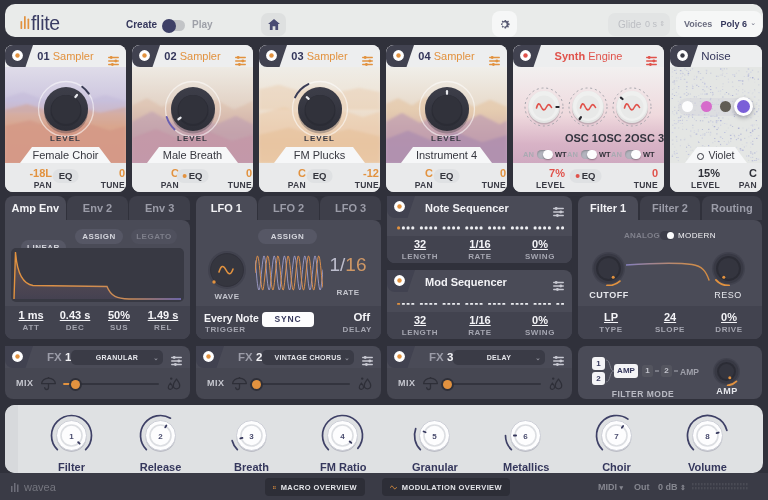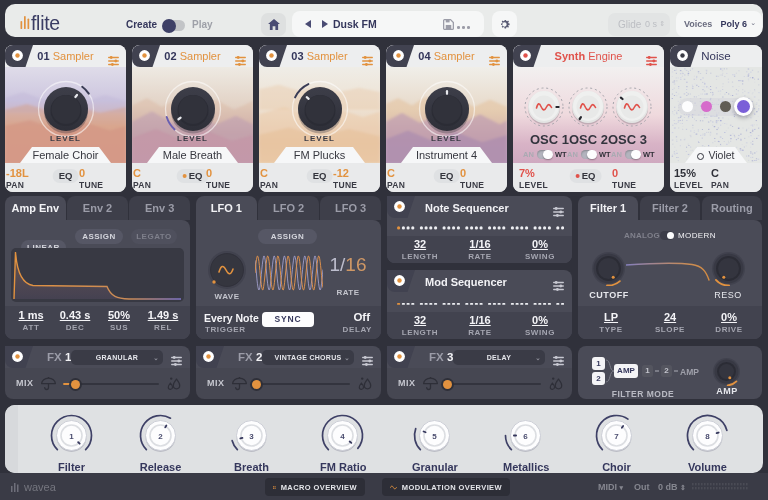--- a/index.html
+++ b/index.html
@@ -19,21 +19,21 @@
 .cnum { color:#33355A; font-weight:bold; }
 .cico { position:absolute; right:7px; top:6px; }
 .btab { position:absolute; left:0; top:0; }
 .art { position:absolute; left:0; top:22px; }
 .sknob { position:absolute; left:50%; top:34px; margin-left:-30px; }
 .clevel { position:absolute; top:89px; width:100%; text-align:center; font-size:8px; font-weight:bold; color:#3A3B45; letter-spacing:1px;}
 .banner { position:absolute; top:102px; left:0; right:0; height:16px; display:flex; align-items:center; justify-content:center; }
 .banner::before { content:""; position:absolute; inset:0; background:#F6F7F8; clip-path:polygon(27px 0, calc(100% - 27px) 0, calc(100% - 15px) 100%, 15px 100%); }
 .banner span { position:relative; font-size:11px; color:#36373F; }
 .cfoot { position:absolute; bottom:0; left:0; right:0; height:29px; background:#E9EAEB; }
-.cf3 { position:absolute; text-align:left; width:46px; top:4px; }
+.cf3 { position:absolute; text-align:right; width:46px; top:4px; }
 .cf3.r { right:1px; } .cf3.l { left:1px; }
 .cfv { font-size:11px; font-weight:bold; }
 .cfl { font-size:8.5px; font-weight:bold; color:#3A3B45; margin-top:1px; letter-spacing:0.3px;}
 .eqpill { position:absolute; left:50%; top:6px; transform:translateX(-50%); background:#DFE1E3; border-radius:7px; font-size:9.5px; font-weight:bold; color:#33343C; padding:1px 6.5px 2px;}
 .eqdot { display:inline-block; width:4px; height:4px; border-radius:50%; background:#E2923F; margin-right:2px; vertical-align:1px;}
 .panel { position:absolute; }
 .tab { position:absolute; top:0; height:24px; background:#3E3F4A; border-radius:8px 8px 0 0; font-size:11px; font-weight:bold; color:#9B9CA8; text-align:center; line-height:24px; }
 .tab.on { background:#4A4B57; color:#F2F2F5; z-index:2;}
 .tabbody { position:absolute; top:24px; left:0; right:0; bottom:0; background:#4A4B57; border-radius:0 8px 8px 8px; z-index:0; }
 .pill { position:absolute; background:#565765; border-radius:8px; height:15px; line-height:15px; font-size:8px; font-weight:bold; color:#D4D5DC; text-align:center; letter-spacing:0.5px;}
@@ -66,39 +66,20 @@
       <rect x="4" y="0" width="1.7" height="13" rx="0.85" fill="#E2923F"></rect>
       <rect x="7.5" y="2.5" width="1.7" height="10.5" rx="0.85" fill="#E2923F"></rect>
     </svg>
 <div class="logo">flite</div>
 <div class="create">Create</div>
     <div class="toggle"></div>
     <div class="play">Play</div>
 <div class="homebtn"><svg width="12" height="11" viewBox="0 0 13 12" style="margin:6px 6.5px">
         <path d="M6.5 0 L13 5.5 L11 5.5 L11 12 L8 12 L8 8 L5 8 L5 12 L2 12 L2 5.5 L0 5.5 Z" fill="#494B73"></path>
       </svg></div>
-<div class="presetbox">
- <svg width="6" height="8" viewBox="0 0 6 8" style="position:absolute;left:13px;top:9px">
-        <path d="M6 0 L0 4 L6 8 Z" fill="#494B73"></path>
-      </svg>
- <svg width="6" height="8" viewBox="0 0 6 8" style="position:absolute;left:30px;top:9px">
-        <path d="M0 0 L6 4 L0 8 Z" fill="#494B73"></path>
-      </svg>
- <div style="position:absolute;left:41px;top:7px;font-size:10.5px;font-weight:bold;color:#35375C">Dusk FM</div>
- <svg width="11" height="11" viewBox="0 0 12 12" style="position:absolute;right:30px;top:8px">
-        <path d="M1.5 0.7 H8.2 L11.3 3.8 V10.5 A1 1 0 0 1 10.3 11.3 H1.5 A1 1 0 0 1 0.7 10.5 V1.5 A1 1 0 0 1 1.5 0.7 Z" fill="none" stroke="#9C9DA8" stroke-width="1.4"></path>
-        <rect x="3" y="0.7" width="4.2" height="3" fill="#9C9DA8"></rect>
-        <rect x="3" y="6.5" width="6" height="4.8" fill="#9C9DA8"></rect>
-      </svg>
- <div style="position:absolute;right:10px;top:15px;width:17px;height:3px">
-        <div style="position:absolute;left:0;width:2.6px;height:2.6px;border-radius:50%;background:#9C9DA8"></div>
-        <div style="position:absolute;left:5px;width:2.6px;height:2.6px;border-radius:50%;background:#9C9DA8"></div>
-        <div style="position:absolute;left:10px;width:2.6px;height:2.6px;border-radius:50%;background:#9C9DA8"></div>
-      </div>
-</div>
 <div class="gearbtn"><svg width="13" height="13" viewBox="0 0 24 24" style="margin:6.5px 6px">
         <path fill="#595B74" d="M12 8a4 4 0 1 0 0 8 4 4 0 0 0 0-8zm9.4 5.5l-2.1-.4a7 7 0 0 1-.5 1.8l1.6 1.4-1.9 1.9-1.4-1.6c-.6.3-1.2.4-1.8.5l-.4 2.1h-2.7l-.4-2.1a7 7 0 0 1-1.8-.5l-1.4 1.6-1.9-1.9 1.6-1.4c-.3-.6-.4-1.2-.5-1.8l-2.1-.4v-2.7l2.1-.4c.1-.6.2-1.2.5-1.8L6.7 6.4l1.9-1.9 1.4 1.6c.6-.3 1.2-.4 1.8-.5l.4-2.1h2.7l.4 2.1c.6.1 1.2.2 1.8.5l1.4-1.6 1.9 1.9-1.6 1.4c.3.6.4 1.2.5 1.8l2.1.4z"></path>
         <circle cx="12" cy="12" r="2.6" fill="#F6F7F7"></circle>
       </svg></div>
 <div class="glide">
       <span style="position:absolute;left:10px;top:6px">Glide</span>
       <span style="position:absolute;right:13px;top:6px;font-size:9px">0 s</span>
       <span style="position:absolute;right:5px;top:7px;font-size:7px">⇕</span>
     </div>
 <div class="voices">
@@ -424,21 +405,21 @@
       <svg width="40" height="40" viewBox="0 0 40 40" style="display:block">
 <circle cx="20" cy="20" r="19" fill="none" stroke="#9C9DA5" stroke-width="0.9" stroke-dasharray="2 2.8"></circle>
 <circle cx="20" cy="21.5" r="16" fill="rgba(120,110,120,0.35)"></circle>
 <circle cx="20" cy="20" r="16" fill="#E3E4E3"></circle>
 <circle cx="20" cy="19" r="15" fill="#EFF0EF"></circle>
 <circle cx="20" cy="20" r="11.5" fill="#E8E9E8"></circle>
 <path d="M 12.5 21 Q 14.5 13.5 17 19.5 Q 19.8 26 22.5 20 Q 24.8 15 27.5 20.5" fill="none" stroke="#E0524B" stroke-width="1.6" stroke-linecap="round"></path>
 <rect x="8.6" y="9.1" width="2.2" height="4.4" rx="1.1" fill="#26272E" transform="rotate(-50 9.7 11.3)"></rect>
 </svg>
     </div>
-<div style="position:absolute;top:87px;left:0;width:151px;display:flex;justify-content:center;font-size:13px;font-weight:bold;color:#33343E">
+<div style="position:absolute;top:87px;left:0;width:151px;display:flex;justify-content:flex-end;font-size:11px;font-weight:bold;color:#33343E">
       <span>OSC 1</span>
       <span>OSC 2</span>
       <span>OSC 3</span>
     </div>
 <div class="anwt" style="left:10px">
       <span class="an">AN</span>
       <span class="sw"></span>
       <span class="wt">WT</span>
     </div>
     <div class="anwt" style="left:54px">

